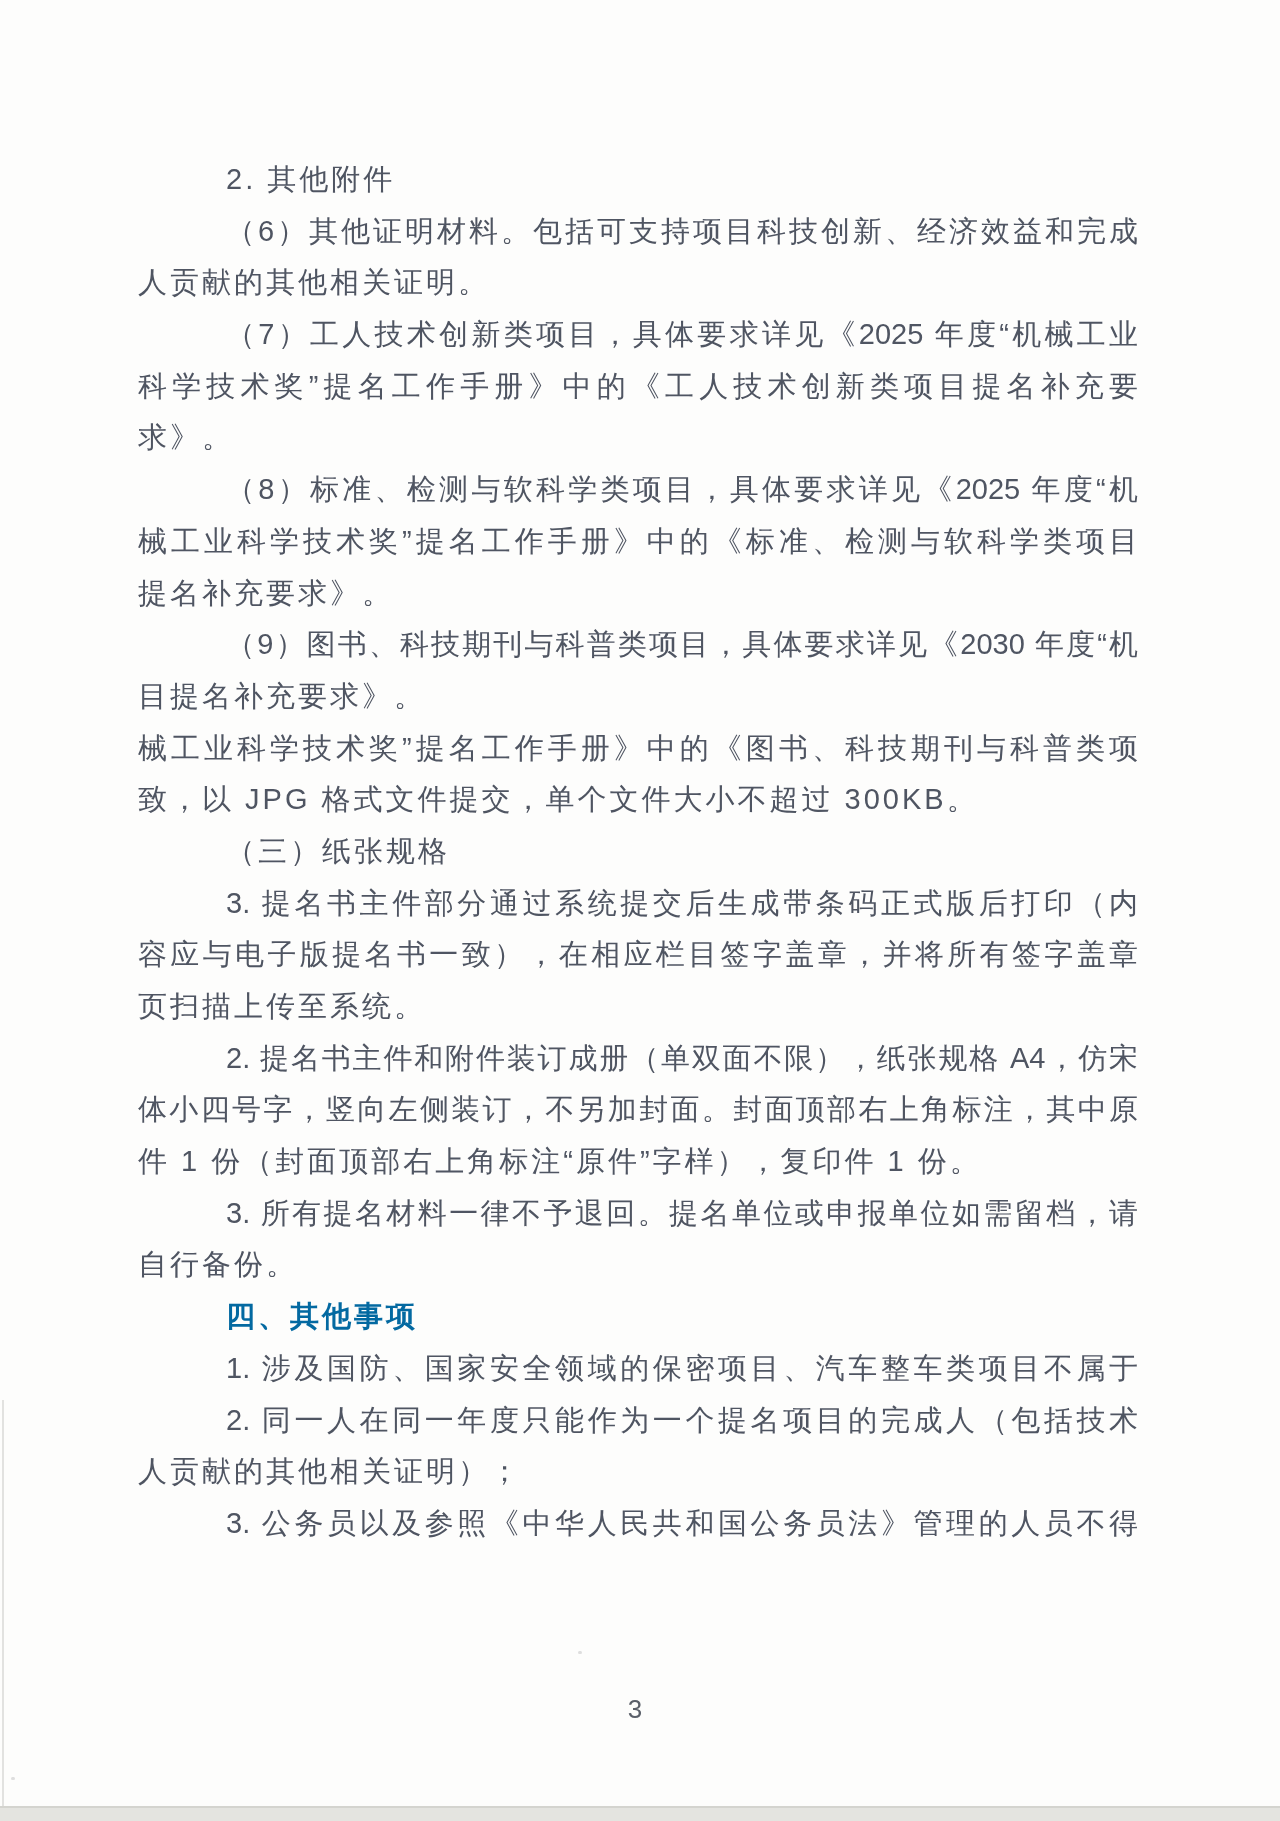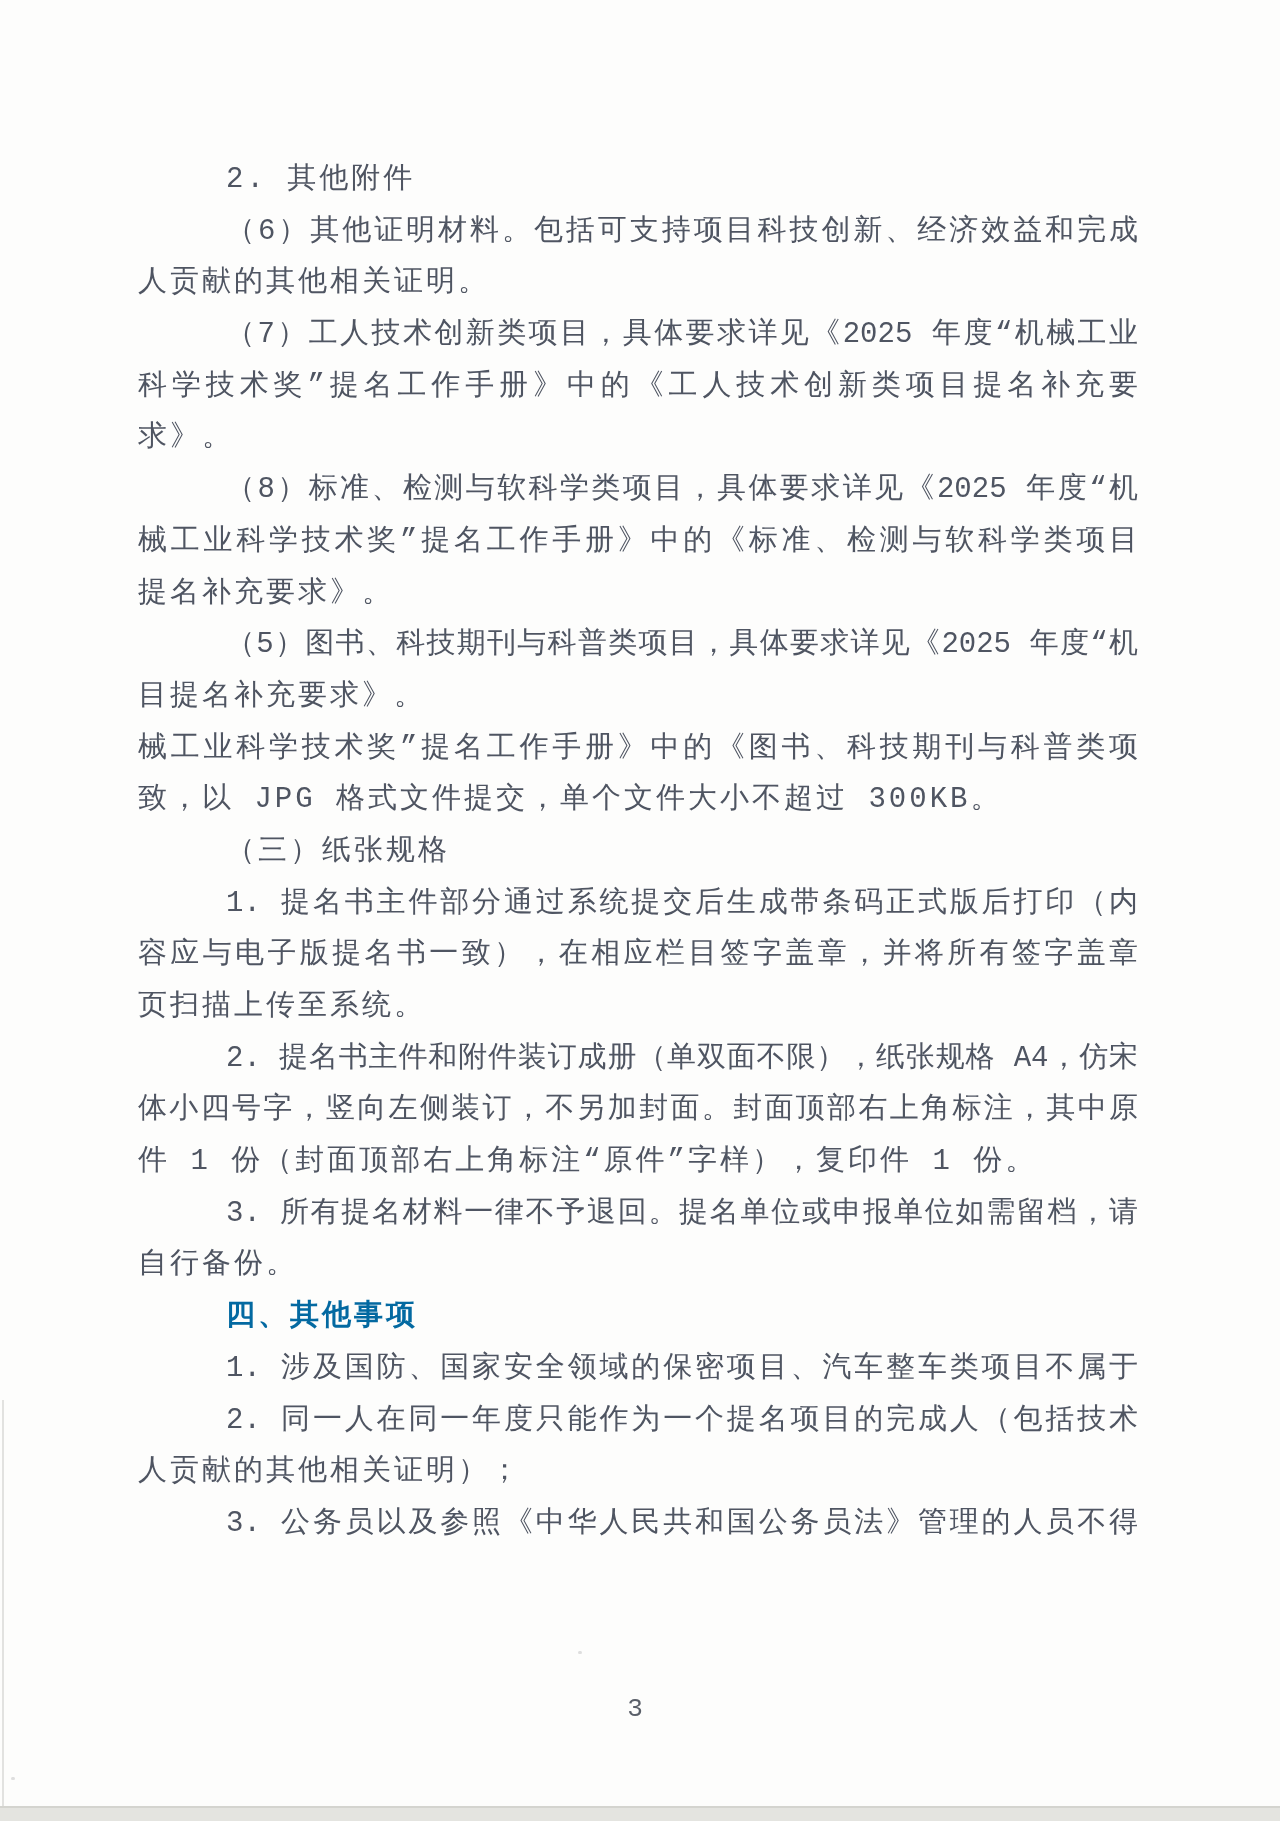--- a/index.html
+++ b/index.html
@@ -6,21 +6,21 @@
     margin: 0;
     padding: 0;
     background: #ffffff;
   }
   .page {
     position: relative;
     width: 1280px;
     height: 1821px;
     background: #fdfdfc;
     overflow: hidden;
-    font-family: Liberation Mono, monospace;
+    font-family: Liberation Sans, sans-serif;
   }
   .content {
     position: absolute;
     left: 138px;
     top: 154px;
     width: 1000px;
   }
   .line {
     font-size: 29px;
     line-height: 51.7px;
@@ -87,26 +87,26 @@
   <div class="content" id="document-body">
       <div class="line indent">2. 其他附件</div>
       <div class="line indent full">（6）其他证明材料。包括可支持项目科技创新、经济效益和完成</div>
       <div class="line">人贡献的其他相关证明。</div>
       <div class="line indent full">（7）工人技术创新类项目，具体要求详见《2025 年度“机械工业</div>
       <div class="line full">科学技术奖”提名工作手册》中的《工人技术创新类项目提名补充要</div>
       <div class="line">求》。</div>
       <div class="line indent full">（8）标准、检测与软科学类项目，具体要求详见《2025 年度“机</div>
       <div class="line full">械工业科学技术奖”提名工作手册》中的《标准、检测与软科学类项目</div>
       <div class="line">提名补充要求》。</div>
-      <div class="line indent full">（5）图书、科技期刊与科普类项目，具体要求详见《2025 年度“机</div>
+      <div class="line indent full">（9）图书、科技期刊与科普类项目，具体要求详见《2030 年度“机</div>
       <div class="line">目提名补充要求》。</div>
       <div class="line full">械工业科学技术奖”提名工作手册》中的《图书、科技期刊与科普类项</div>
       <div class="line">致，以 JPG 格式文件提交，单个文件大小不超过 300KB。</div>
       <div class="line indent">（三）纸张规格</div>
-      <div class="line indent full">1. 提名书主件部分通过系统提交后生成带条码正式版后打印（内</div>
+      <div class="line indent full">3. 提名书主件部分通过系统提交后生成带条码正式版后打印（内</div>
       <div class="line full">容应与电子版提名书一致），在相应栏目签字盖章，并将所有签字盖章</div>
       <div class="line">页扫描上传至系统。</div>
       <div class="line indent full">2. 提名书主件和附件装订成册（单双面不限），纸张规格 A4，仿宋</div>
       <div class="line full">体小四号字，竖向左侧装订，不另加封面。封面顶部右上角标注，其中原</div>
       <div class="line">件 1 份（封面顶部右上角标注“原件”字样），复印件 1 份。</div>
       <div class="line indent full">3. 所有提名材料一律不予退回。提名单位或申报单位如需留档，请</div>
       <div class="line">自行备份。</div>
       <div class="line indent bold">四、其他事项</div>
       <div class="line indent full">1. 涉及国防、国家安全领域的保密项目、汽车整车类项目不属于</div>
       <div class="line indent full">2. 同一人在同一年度只能作为一个提名项目的完成人（包括技术</div>

